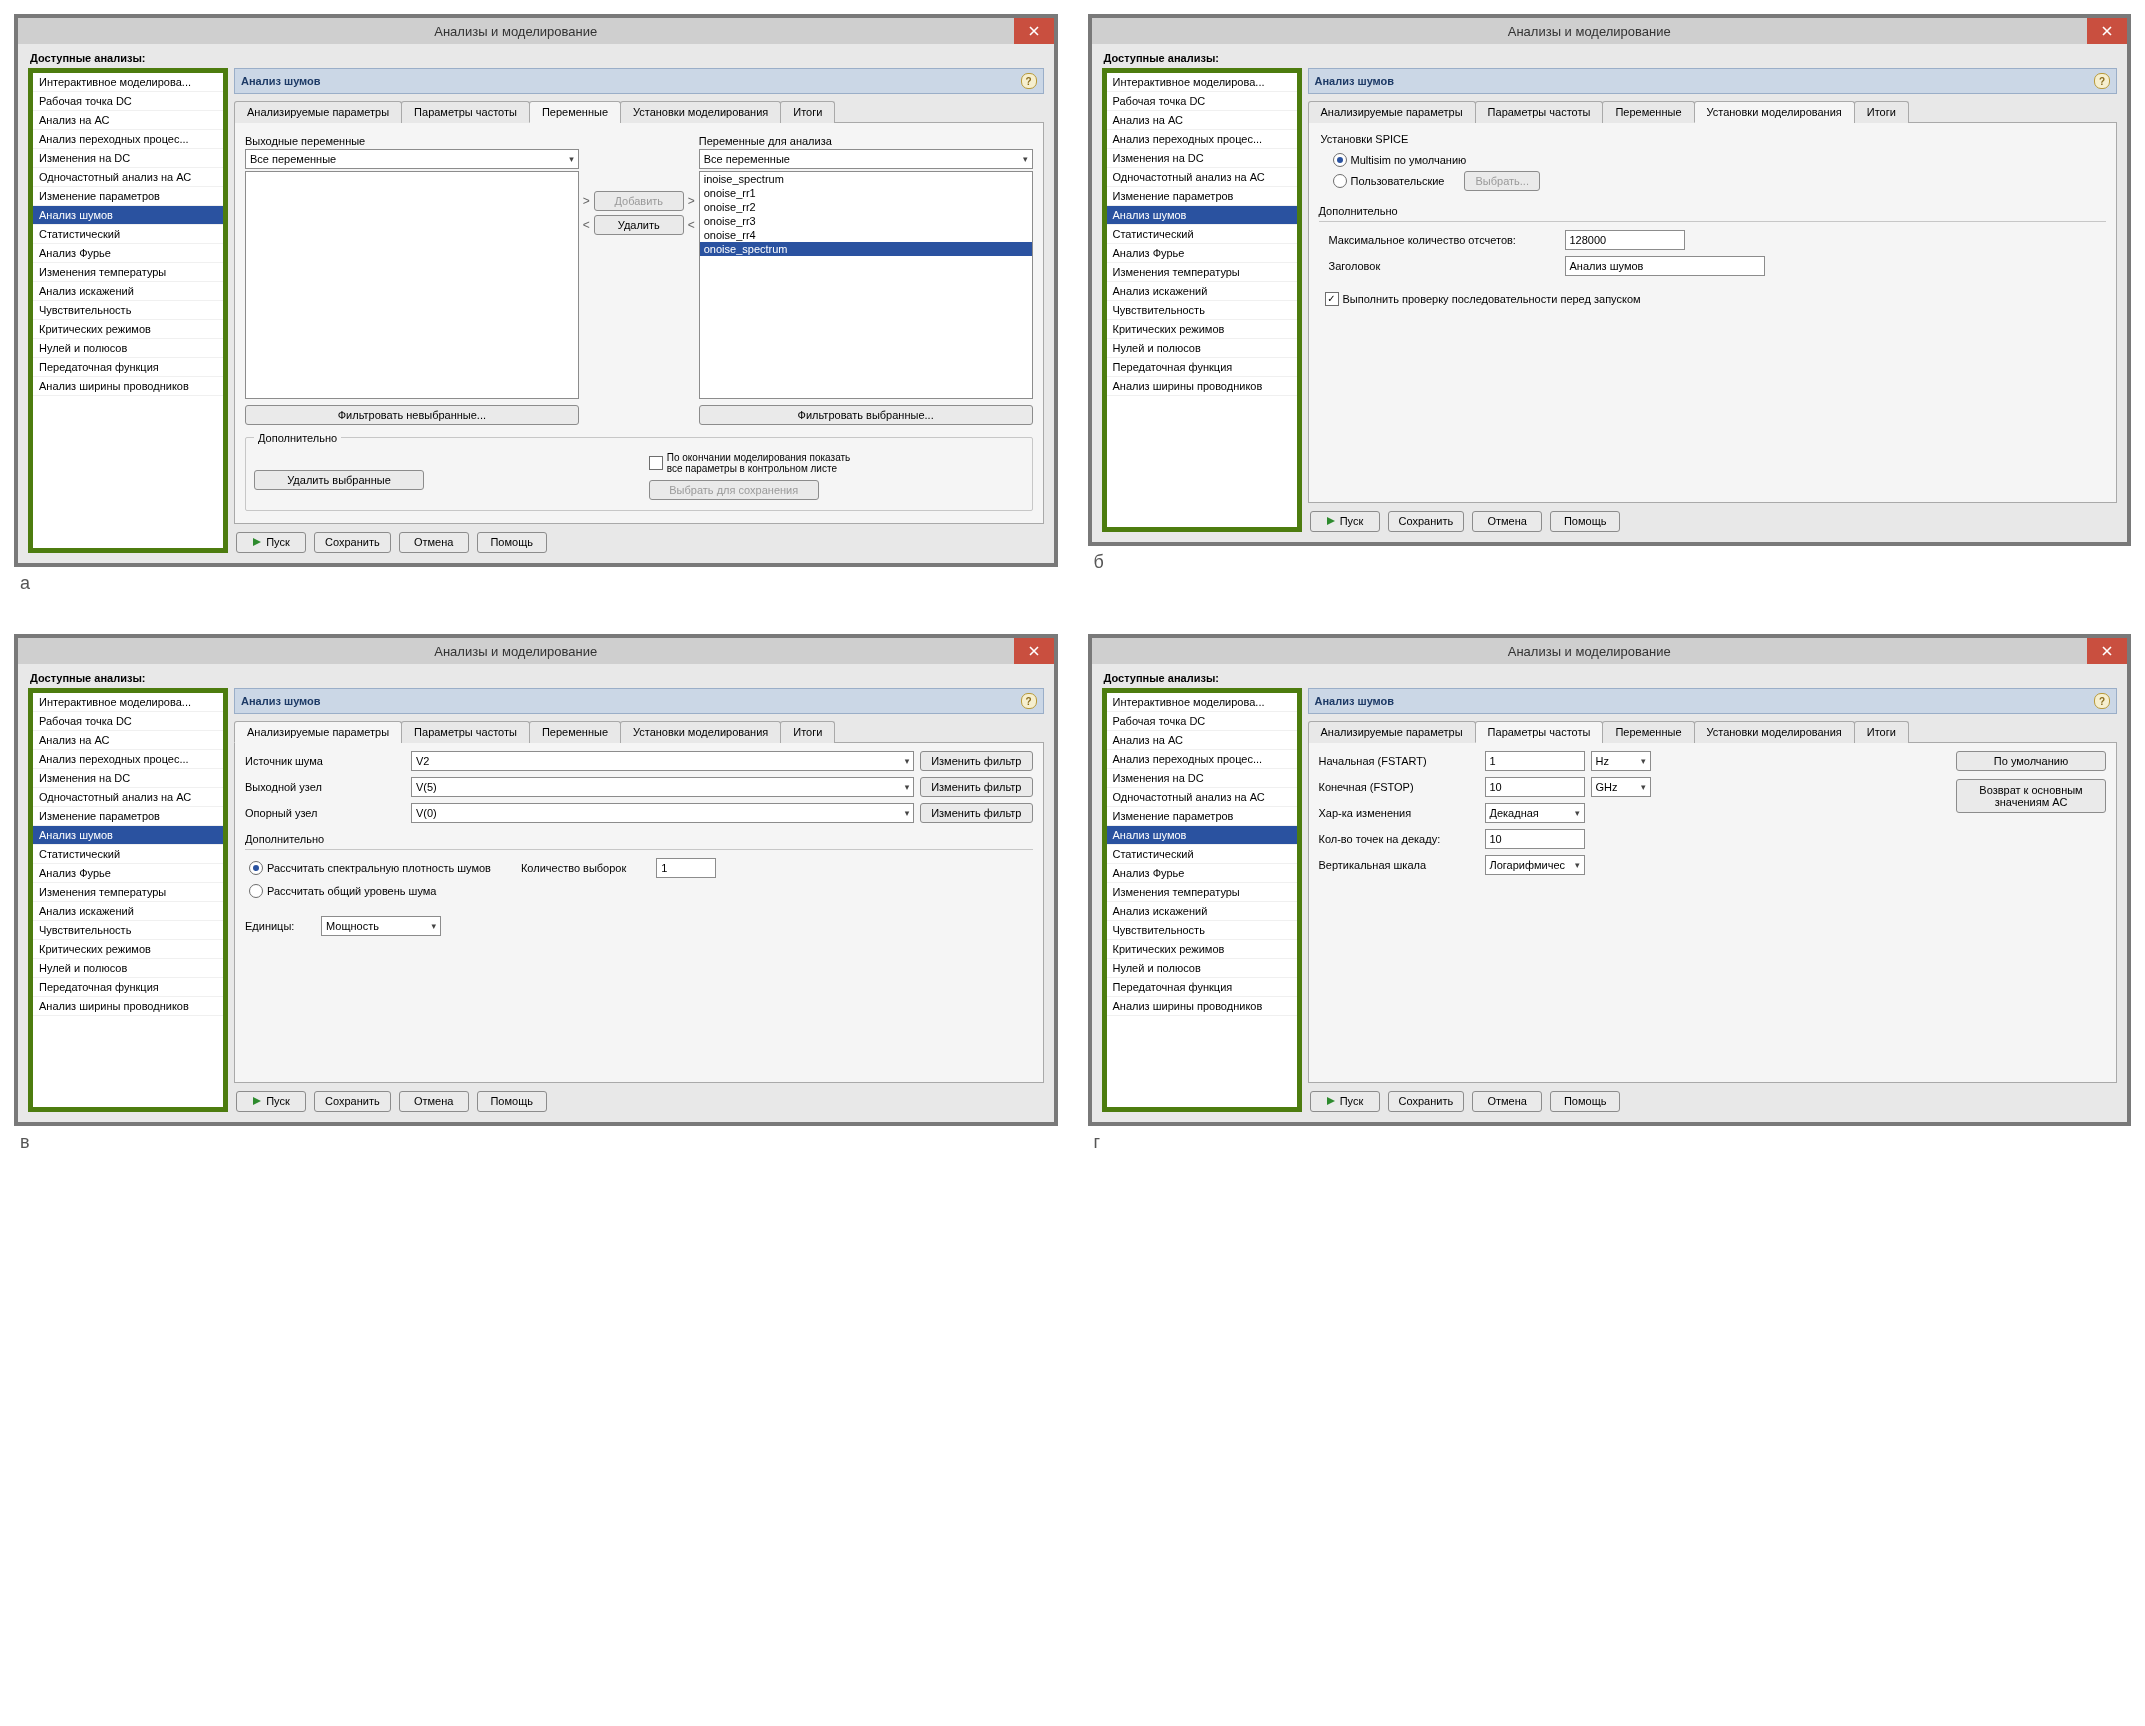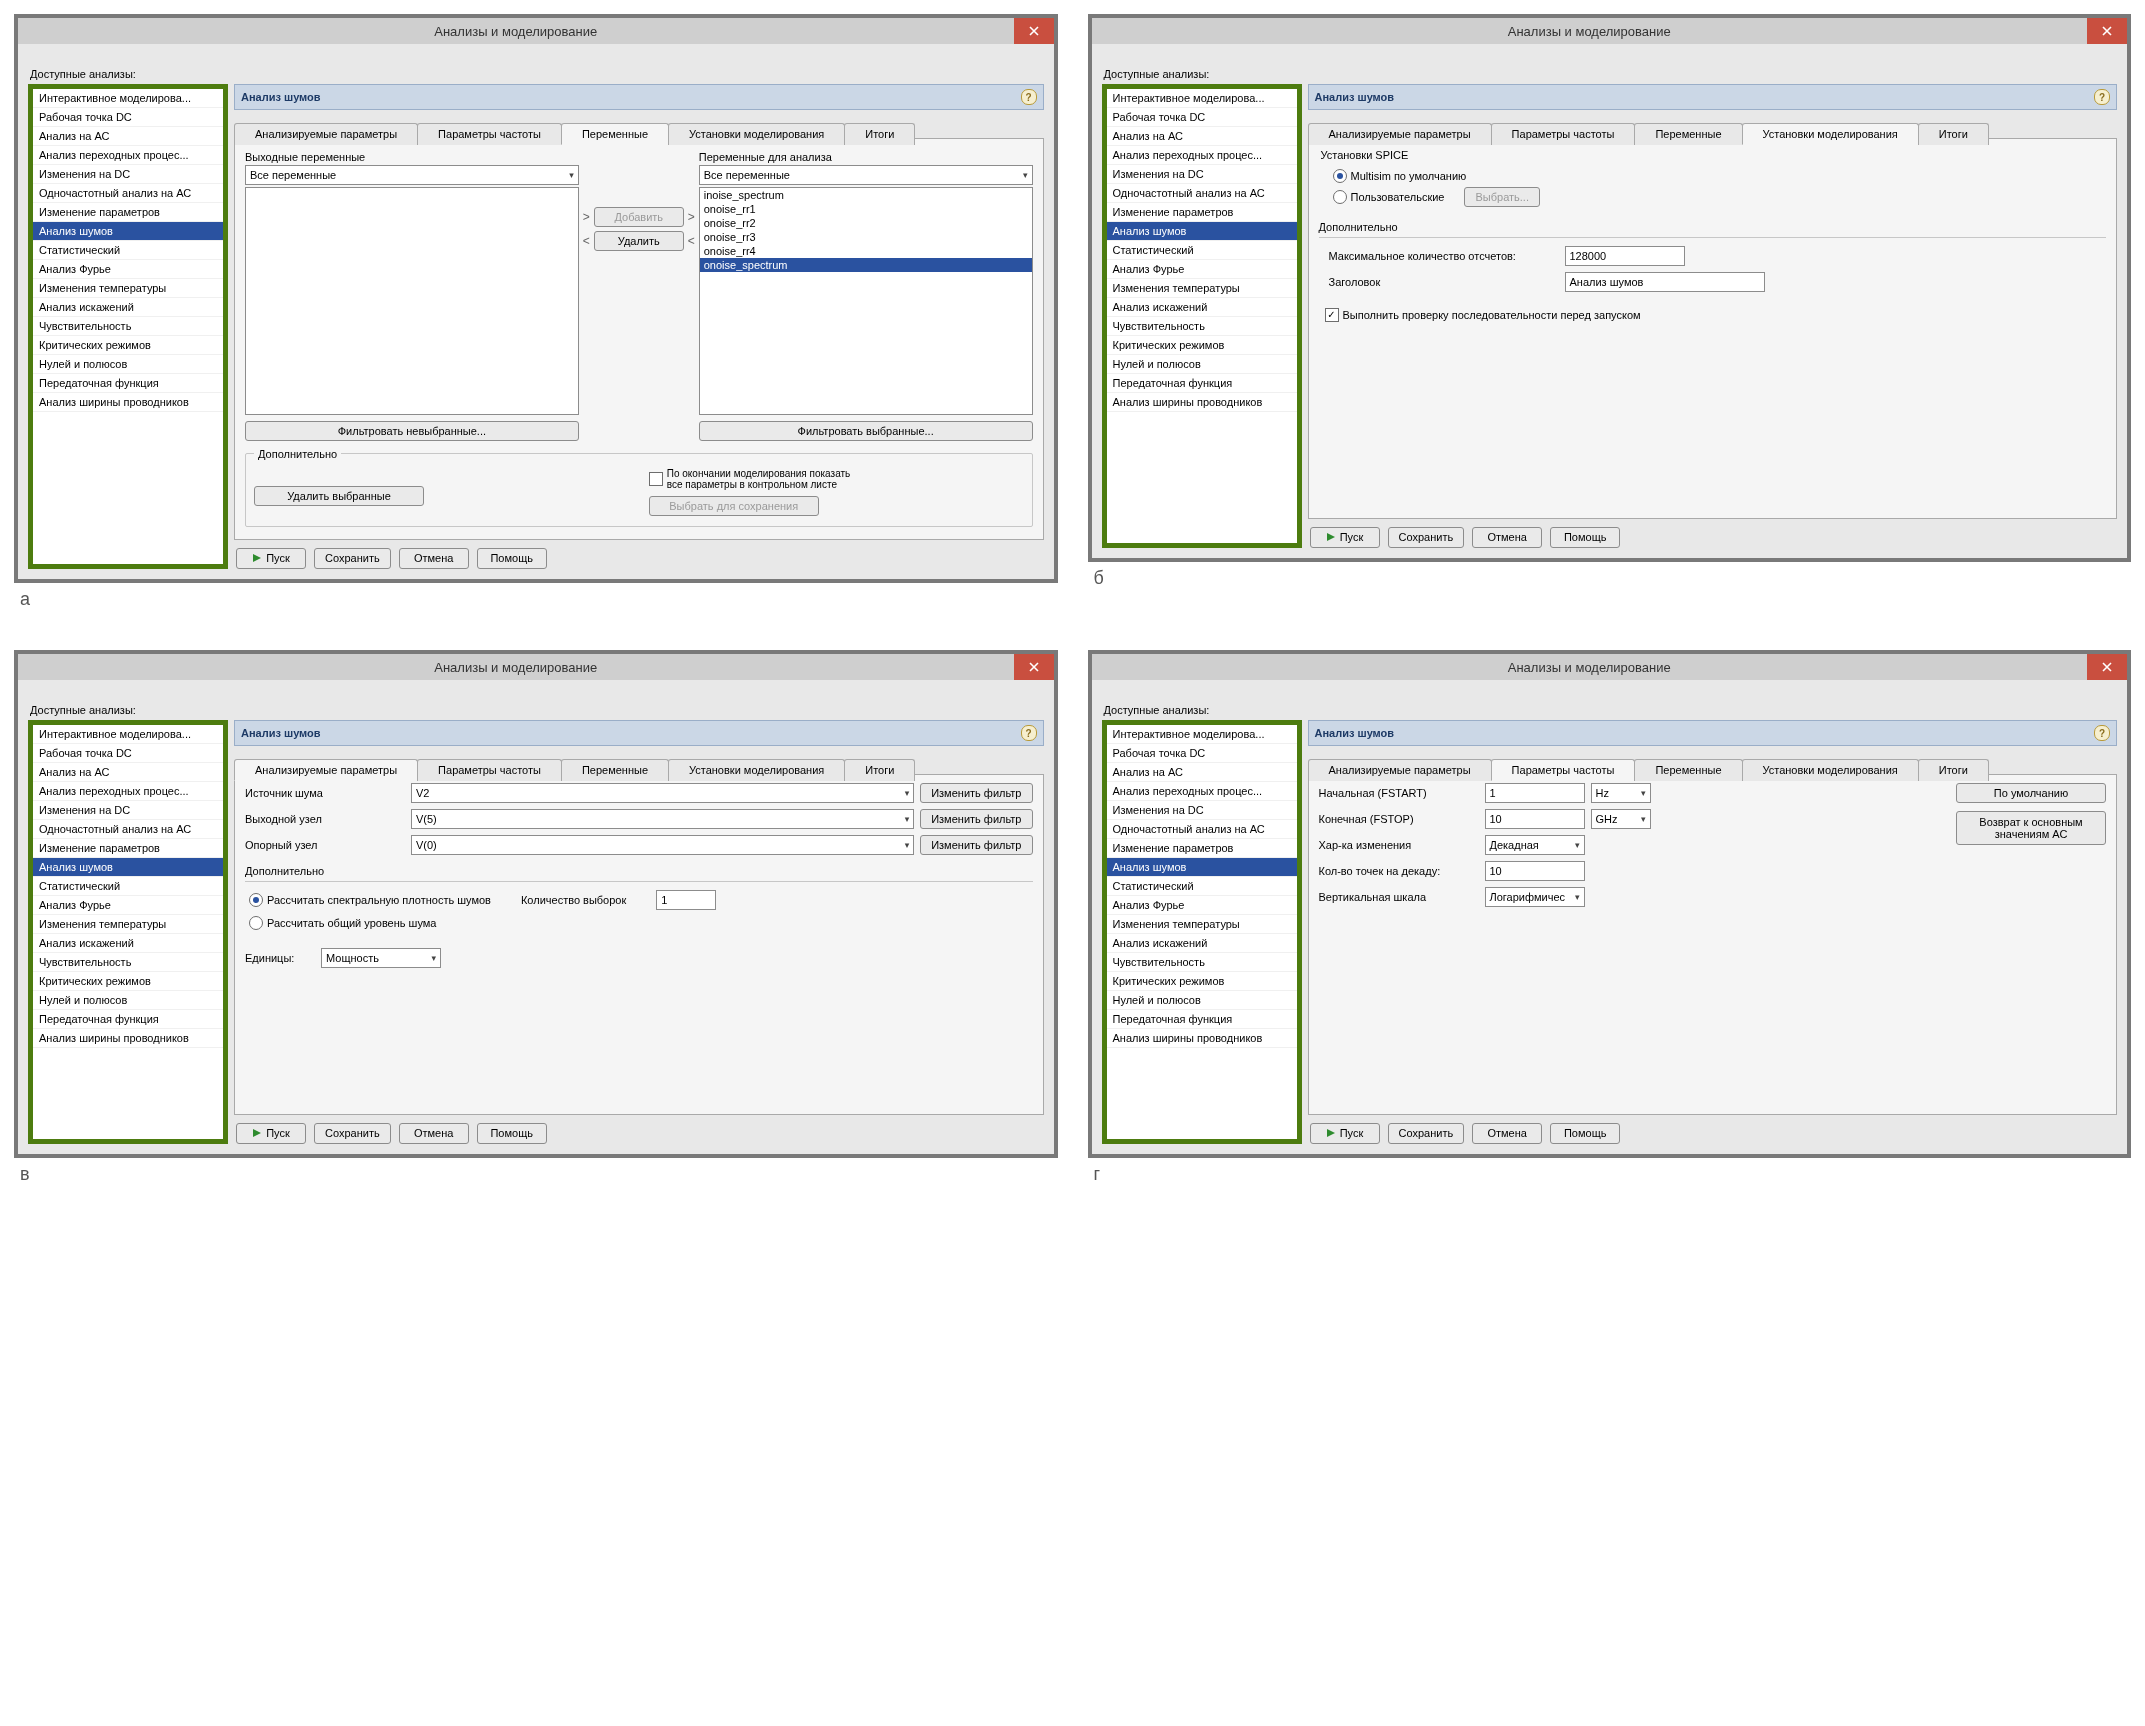--- a/index.html
+++ b/index.html
@@ -4,31 +4,31 @@
 <style>
 html,body{margin:0;padding:0;background:#fff;font-family:Tahoma,Arial,sans-serif;font-size:11px;color:#000}
 .grid{display:grid;grid-template-columns:1fr 1fr;gap:40px 30px;padding:14px;background:#fff}
 .cell{}
 .dlg{border:4px solid #797979;background:#e8e8e8;width:100%;box-sizing:border-box}
 .titlebar{display:flex;align-items:center;height:26px;background:#cfcfcf}
 .titlebar-title{flex:1;text-align:center;color:#333;font-size:13px}
 .closebtn{width:40px;height:26px;background:#c94f3f;color:#fff;display:flex;align-items:center;justify-content:center;font-size:14px}
 .closebtn svg{width:10px;height:10px}
 .dlgbody{padding:6px 10px 10px 10px;background:#e8e8e8}
-.avtitle{font-weight:normal;margin:18px 0 4px 2px}
+.avtitle{font-weight:bold;margin:2px 0 4px 2px}
 .cols{display:flex;gap:6px}
 .sidebar{width:200px;border:5px solid #4d7c0f;background:#fff;box-sizing:border-box}
 .sidebaritem{padding:3px 6px;border-bottom:1px solid #f0f0f0;white-space:nowrap;overflow:hidden;text-overflow:ellipsis;cursor:default}
 .sidebaritem.sel{background:#2a52a0;color:#fff;position:relative}
 .sidebaritem.sel:after{content:"";position:absolute;right:-1px;top:50%;transform:translateY(-50%);border:6px solid transparent;border-left-color:#2a52a0}
 .main{flex:1}
 .panehdr{background:#cbd7e6;border:1px solid #9aaec8;padding:4px 6px;font-weight:bold;color:#1d3a66;display:flex;align-items:center}
 .panehdr .help{margin-left:auto;width:14px;height:14px;border:1px solid #b89a3a;border-radius:7px;display:flex;align-items:center;justify-content:center;color:#8a6d1f;font-size:10px;background:#f6efcf}
 .tabsrow{display:flex;margin-top:6px;border-bottom:1px solid #a9a9a9}
-.tab{padding:4px 20px;border:1px solid #a9a9a9;border-bottom:none;background:#e8e8e8;margin-right:-1px;border-top-left-radius:3px;border-top-right-radius:3px;position:relative;top:7px;cursor:default}
+.tab{padding:4px 12px;border:1px solid #a9a9a9;border-bottom:none;background:#e8e8e8;margin-right:-1px;border-top-left-radius:3px;border-top-right-radius:3px;position:relative;top:1px;cursor:default}
 .tab.active{background:#f5f5f5;border-bottom:1px solid #f5f5f5}
 .tabpanel{border:1px solid #a9a9a9;border-top:none;background:#f5f5f5;padding:8px 10px 12px 10px;min-height:380px;box-sizing:border-box}
 .grp{border:1px solid #c7c7c7;padding:6px 8px 10px 8px;margin-top:6px;border-radius:2px;position:relative}
 .grplabel{position:relative;top:-12px;background:#f5f5f5;padding:0 4px;display:inline-block}
 .dropdown{border:1px solid #8c8c8c;background:#fff;height:20px;display:flex;align-items:center;padding:0 4px;box-sizing:border-box}
 .dropdown .arrow{margin-left:auto;font-size:9px;color:#444}
 .listbox{border:1px solid #8c8c8c;background:#fff;box-sizing:border-box;overflow:auto}
 .listitem{padding:1px 4px;white-space:nowrap}
 .listitem.sel{background:#2a52a0;color:#fff}
 .btn{border:1px solid #8c8c8c;background:#eaeaea;border-radius:3px;padding:3px 10px;min-width:70px;text-align:center;display:inline-block;box-sizing:border-box;cursor:default}

